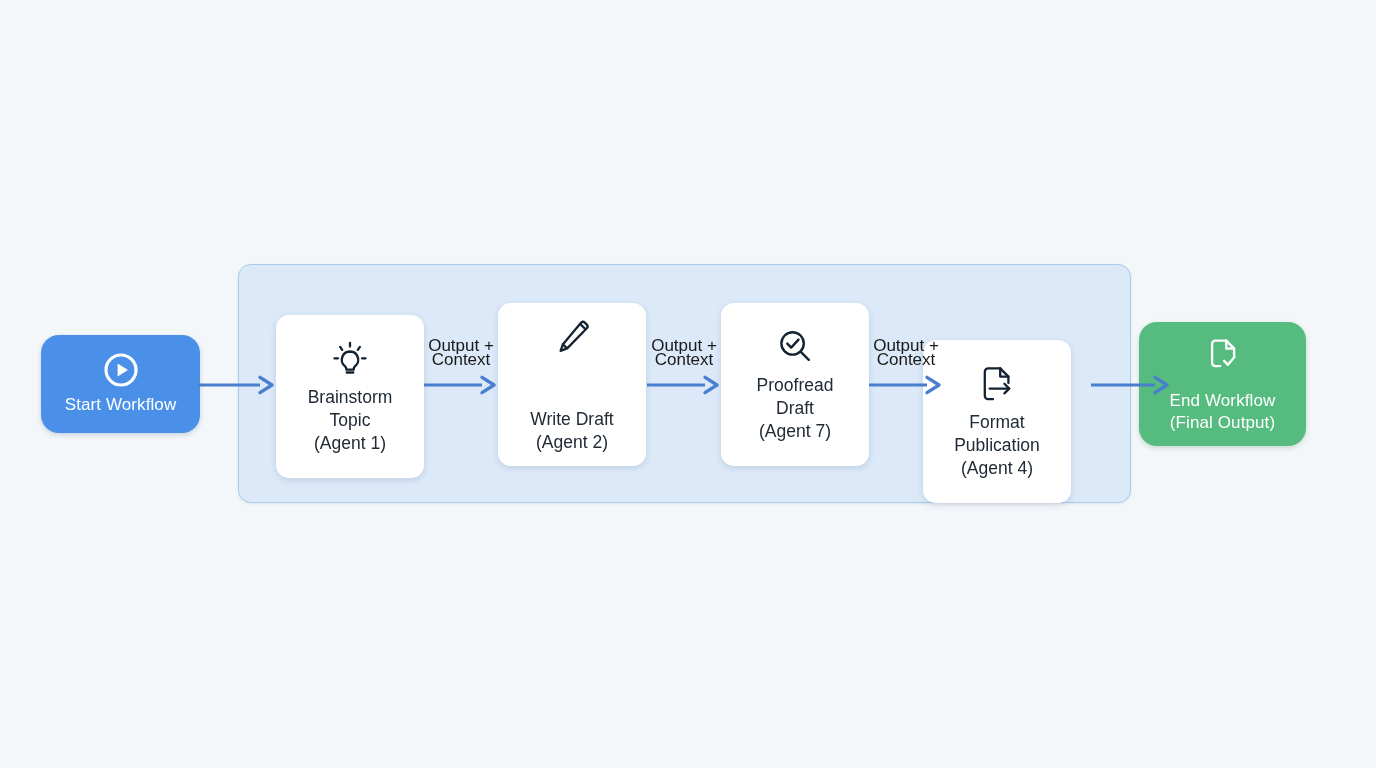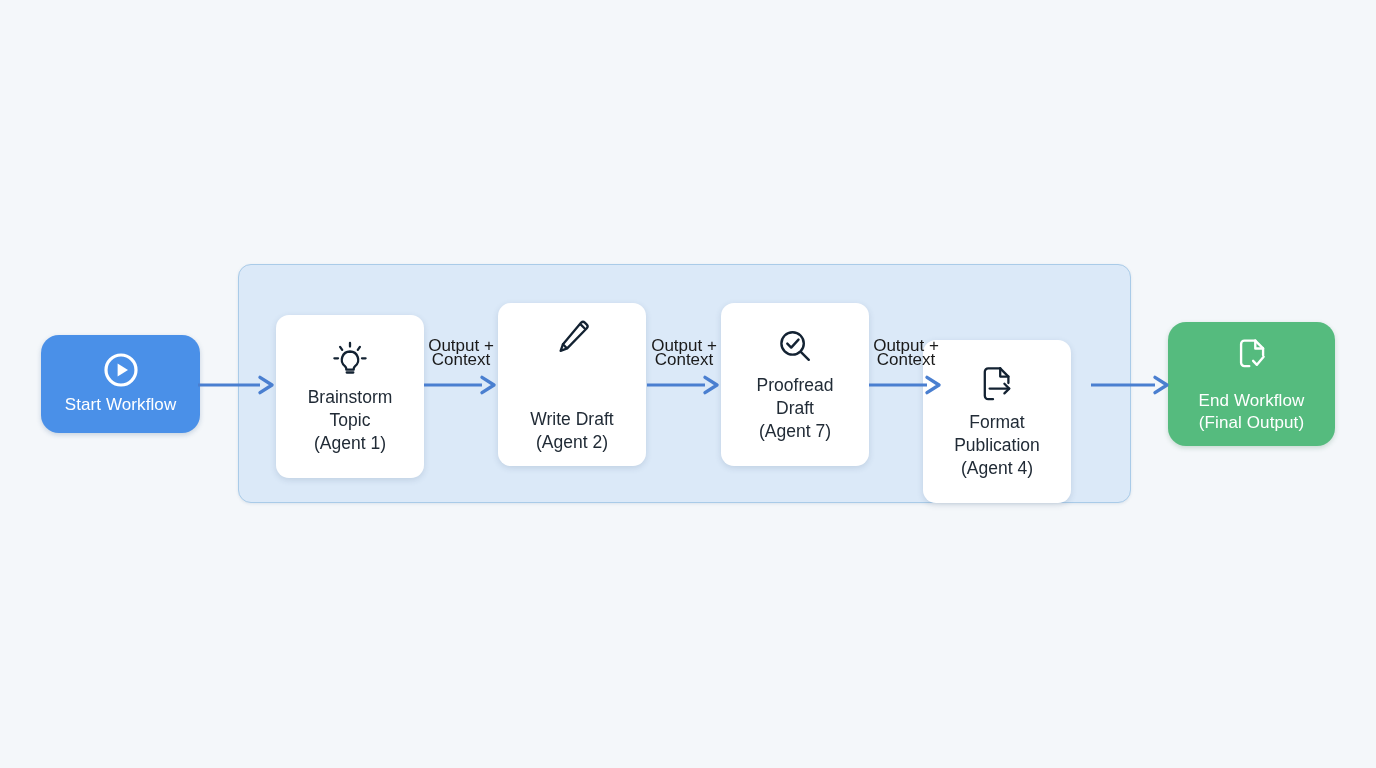--- a/index.html
+++ b/index.html
@@ -46,21 +46,21 @@
 
   #node-start {
     left: 41px;
     top: 335px;
     width: 159px;
     height: 98px;
     background: #4a90e8;
     box-shadow: 0 2px 5px rgba(40, 80, 130, 0.22);
   }
   #node-end {
-    left: 1168px;
+    left: 1139px;
     top: 322px;
     width: 167px;
     height: 124px;
     background: #55bb7e;
     box-shadow: 0 2px 5px rgba(40, 110, 70, 0.22);
     gap: 8px;
   }
 
   
   #agent-group {

